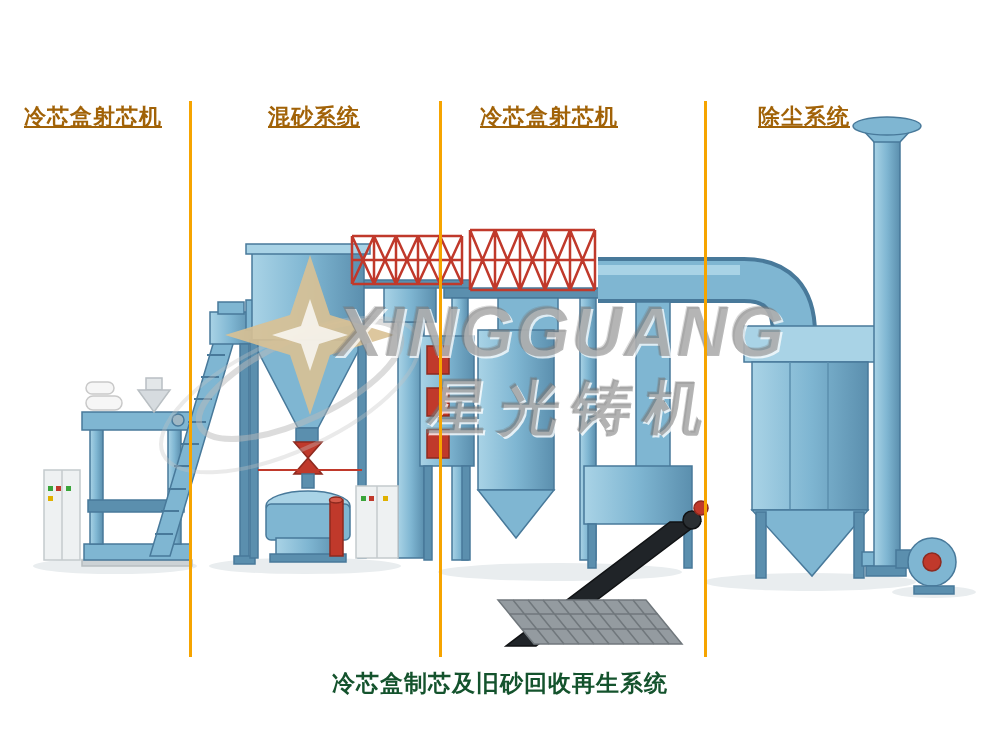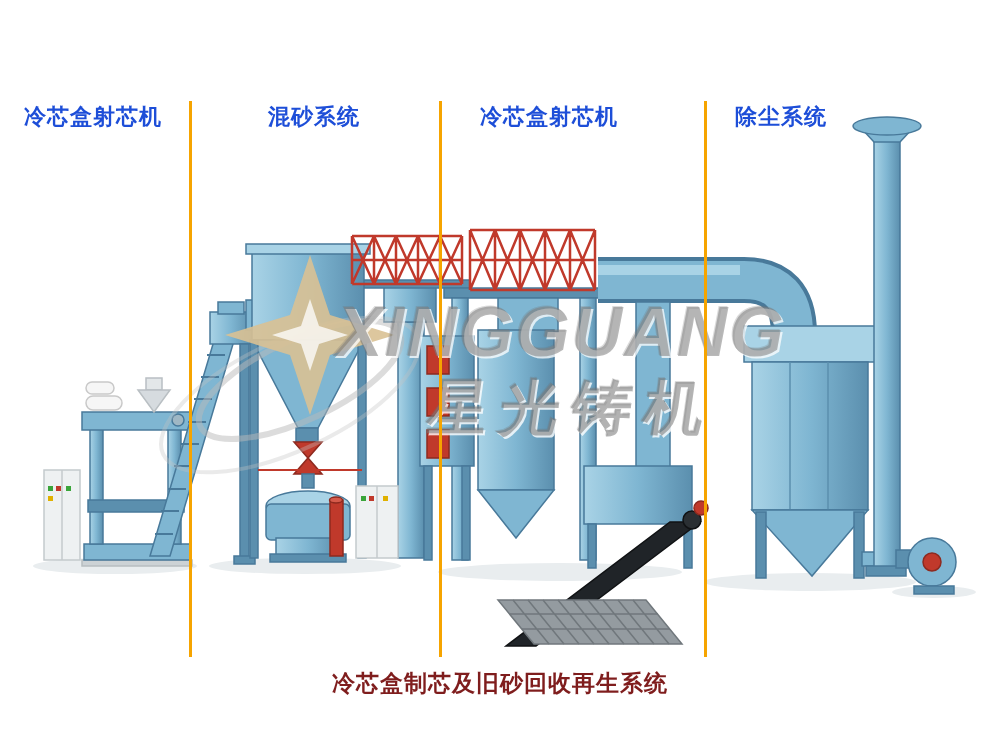--- a/index.html
+++ b/index.html
@@ -1,20 +1,20 @@
 <!DOCTYPE html>
 <html><head>
 <meta charset="utf-8">
 <style>
   html,body{margin:0;padding:0;background:#ffffff;}
   body{font-family:"Liberation Sans","DejaVu Sans",sans-serif;}
   .canvas{position:relative;width:1000px;height:750px;background:#ffffff;overflow:hidden;}
-  .section-label{position:absolute;top:102px;font-size:22px;font-weight:700;color:#1d4ed8;letter-spacing:1px;white-space:nowrap;z-index:6;}
+  .section-label{position:absolute;top:102px;font-size:22px;font-weight:700;color:#a16207;letter-spacing:1px;white-space:nowrap;z-index:6;text-decoration:underline;}
   .divider{position:absolute;top:101px;width:3px;height:556px;background:#f6a400;z-index:5;}
-  .caption{position:absolute;left:0;right:0;top:668px;text-align:center;font-size:23px;font-weight:700;color:#7f1d1d;letter-spacing:1px;z-index:6;}
+  .caption{position:absolute;left:0;right:0;top:668px;text-align:center;font-size:23px;font-weight:700;color:#14532d;letter-spacing:1px;z-index:6;}
   .machinery{position:absolute;left:0;top:0;z-index:1;}
   .watermark{position:absolute;left:0;top:0;width:868px;height:750px;z-index:3;pointer-events:none;}
   .wm-en{position:absolute;left:336px;top:292px;font-size:70px;font-weight:700;font-style:italic;letter-spacing:2px;
         color:rgba(128,128,128,0.55);text-shadow:2px 2px 0 rgba(255,255,255,0.75),-1px -1px 0 rgba(110,110,110,0.25);white-space:nowrap;}
   .wm-cn{position:absolute;left:428px;top:368px;font-size:60px;font-weight:700;letter-spacing:12px;transform:skewX(-8deg);
         color:rgba(120,120,120,0.55);text-shadow:2px 2px 0 rgba(255,255,255,0.8),-1px -1px 0 rgba(110,110,110,0.25);white-space:nowrap;}
   .wm-star{position:absolute;left:0;top:0;}
 </style>
 </head>
 <body>
@@ -165,17 +165,17 @@
     <div class="wm-cn">星光铸机</div>
   </div>
 
   <div class="divider" style="left:189px"></div>
   <div class="divider" style="left:439px"></div>
   <div class="divider" style="left:704px"></div>
 
   <div class="section-label" style="left:24px">冷芯盒射芯机</div>
   <div class="section-label" style="left:268px">混砂系统</div>
   <div class="section-label" style="left:480px">冷芯盒射芯机</div>
-  <div class="section-label" style="left:735px">除尘系统</div>
+  <div class="section-label" style="left:758px">除尘系统</div>
 
   <div class="caption">冷芯盒制芯及旧砂回收再生系统</div>
 
 </div>
 
 </body></html>

